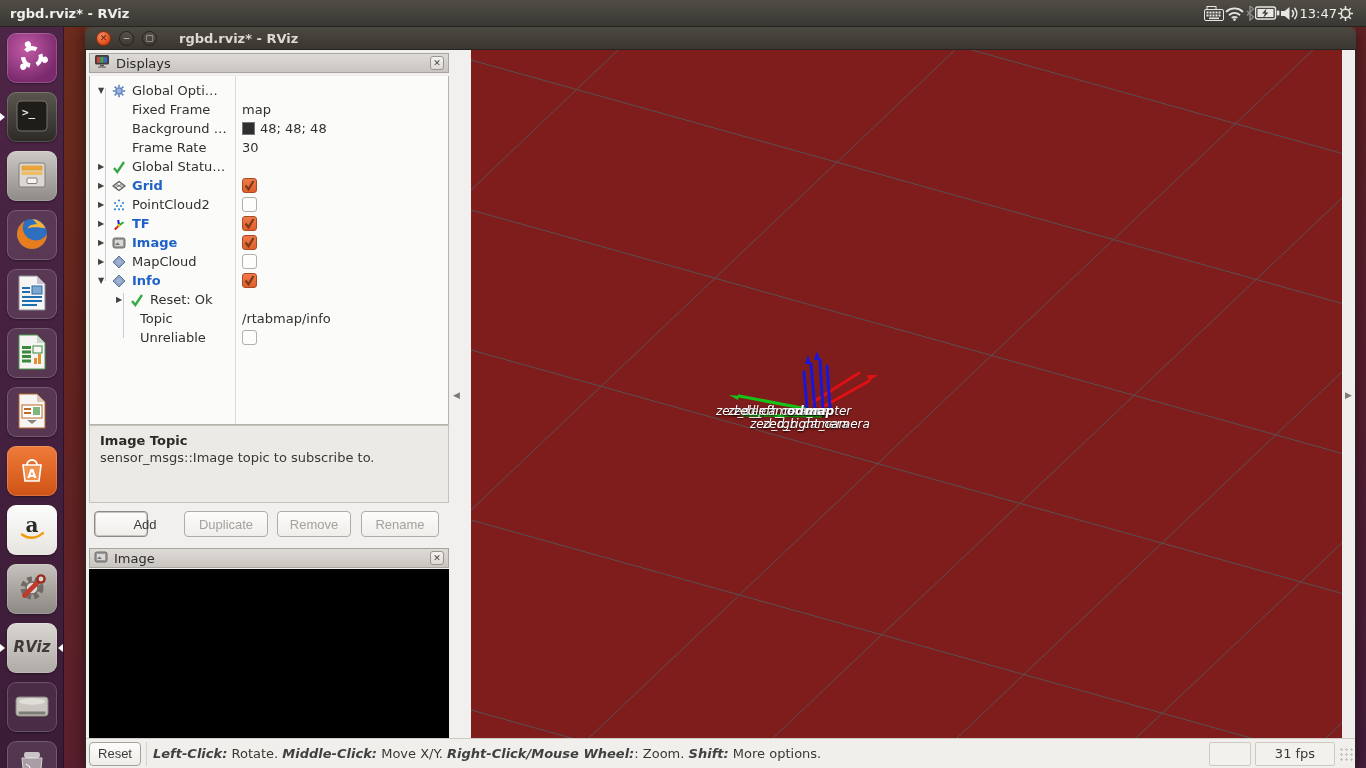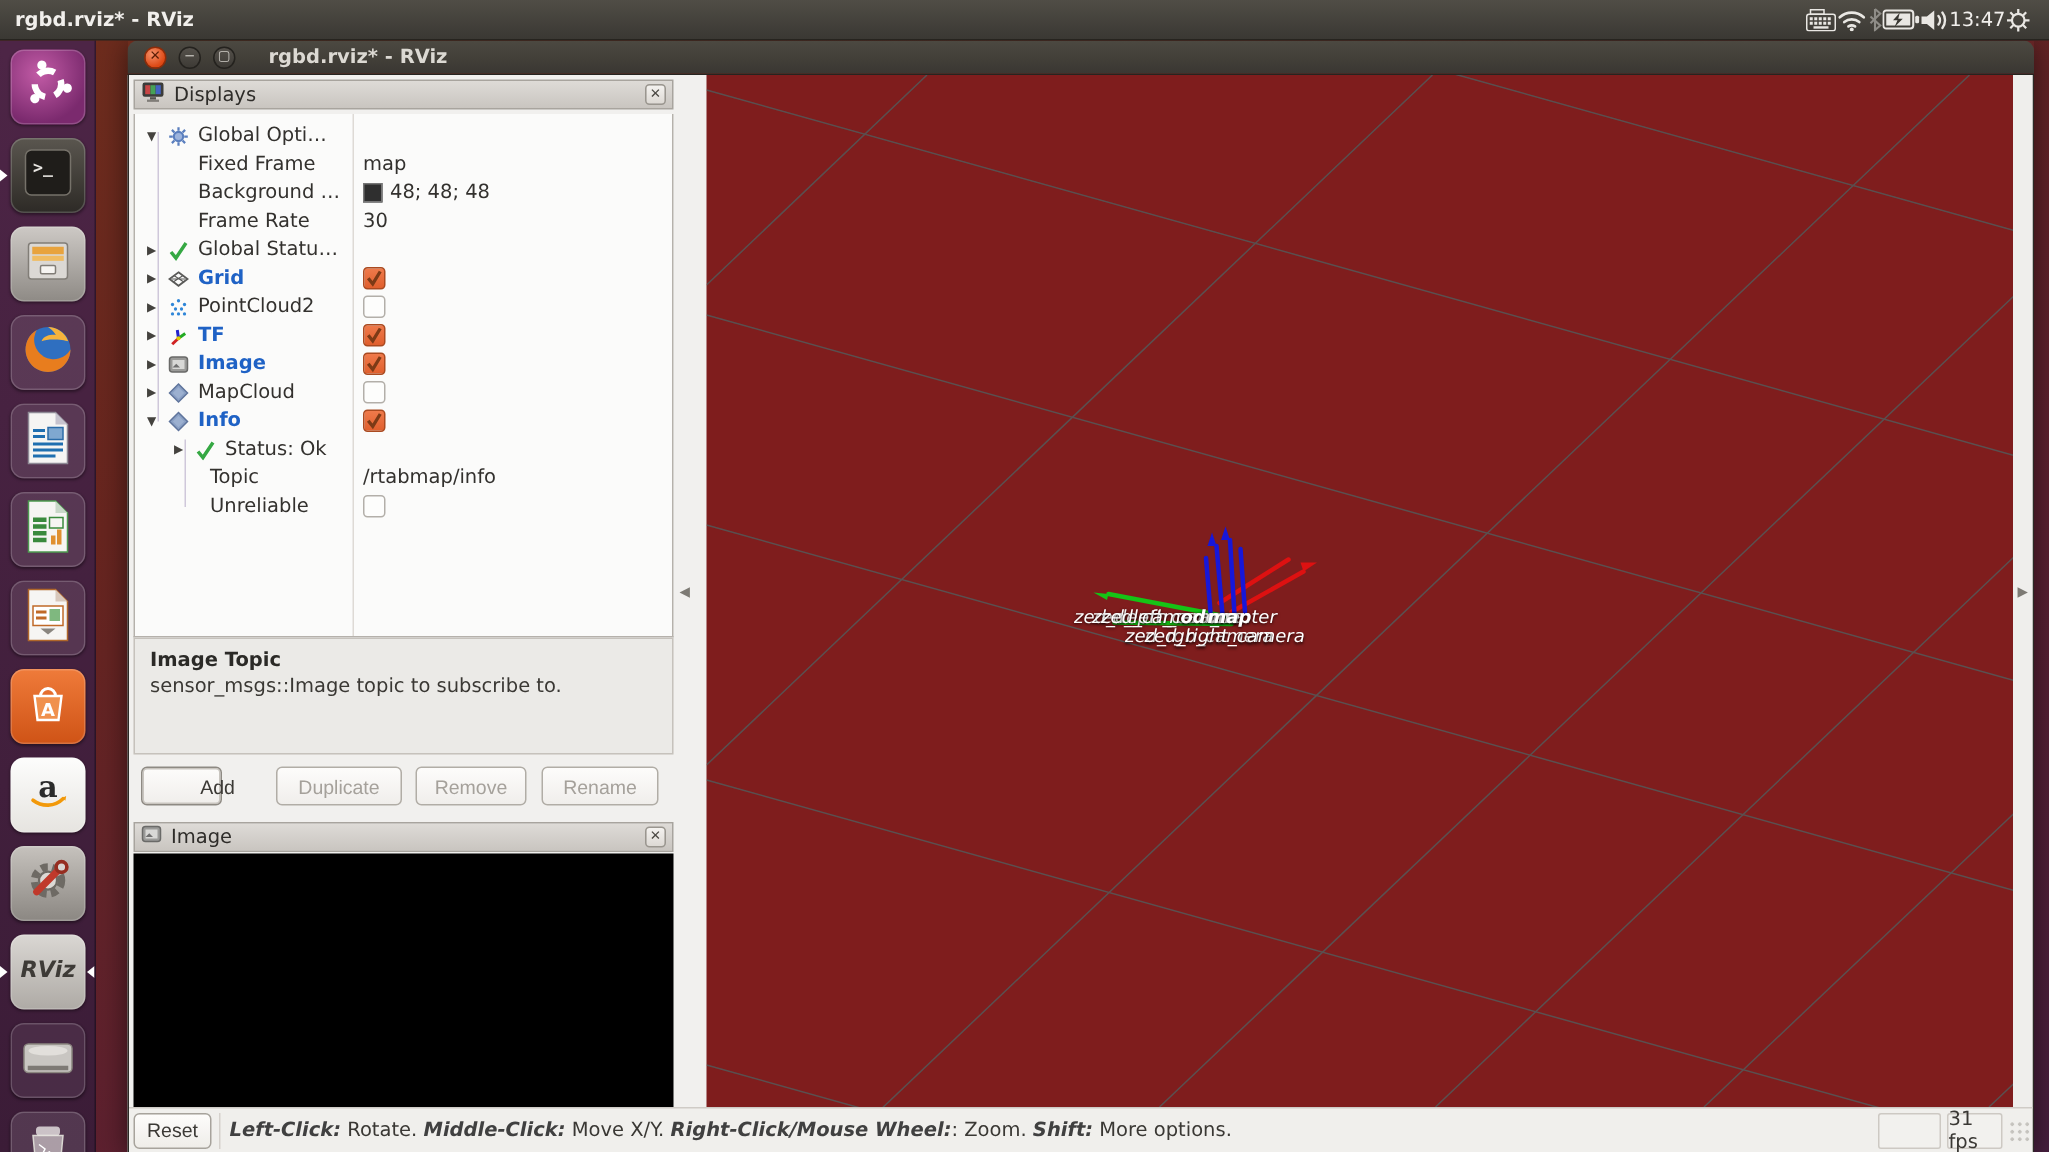--- a/index.html
+++ b/index.html
@@ -96,21 +96,21 @@
     border-top:1px solid #cfcbc6; display:flex; align-items:center; }
   .reset-btn { margin-left:3px; width:52px; height:24px; border:1px solid #a7a39c; border-radius:4px;
     background:linear-gradient(#fdfcfb,#efede9); color:#3b3935; font-size:13px;
     display:flex; align-items:center; justify-content:center; cursor:pointer; }
   .sb-sep { width:1px; height:24px; background:#d5d1cc; margin:0 6px 0 5px; }
   .sb-help { color:#3a3834; white-space:nowrap; overflow:hidden; }
   .sb-help b { color:#404040;font-style:italic; }
   .sb-right { margin-left:auto; display:flex; align-items:center; }
   .sb-cell { height:24px; border:1px solid #cdc9c3; background:#f2f1ee; border-radius:2px; }
   .sb-blank { width:42px; margin-right:4px; }
-  .sb-fps { width:37px; display:flex; align-items:center; justify-content:center; color:#3a3834; margin-right:4px; }
+  .sb-fps { width:80px; display:flex; align-items:center; justify-content:center; color:#3a3834; margin-right:4px; }
   .grip { width:14px; height:14px; margin-right:2px; opacity:.5;
     background:radial-gradient(circle,#9a968f 1px,transparent 1.2px); background-size:5px 5px; }
 </style>
 </head>
 <body>
 
 <div class="screen">
 
   <div class="top-panel">
     <span class="app-title">rgbd.rviz* - RViz</span>
@@ -459,21 +459,21 @@
                     <path d="M2.5 6.5l3 3.8 5-8.3" stroke="#7c3a16" stroke-width="2.2" fill="none"></path>
                   </svg>
                 </span>
               </span>
             </div>
             <div class="trow" style="top: 214px;">
               <span class="arr" style="left: 26px;">▶</span>
               <span class="ticon" style="left: 40px;"><svg width="14" height="14">
                   <path d="M2 8l3.3 4L12 2" stroke="#35a843" stroke-width="2.3" fill="none"></path>
                 </svg></span>
-              <span class="tlabel" style="left: 60px;">Status: Ok</span>
+              <span class="tlabel" style="left: 60px;">Reset: Ok</span>
             </div>
             <div class="trow" style="top: 252px;">
               <span class="tlabel" style="left: 50px;">Unreliable</span>
               <span class="tval">
                 <span class="cb"></span>
               </span>
             </div>
             <div class="trow" style="top: 233px;">
               <span class="tlabel" style="left: 50px;">Topic</span>
               <span class="tval">

